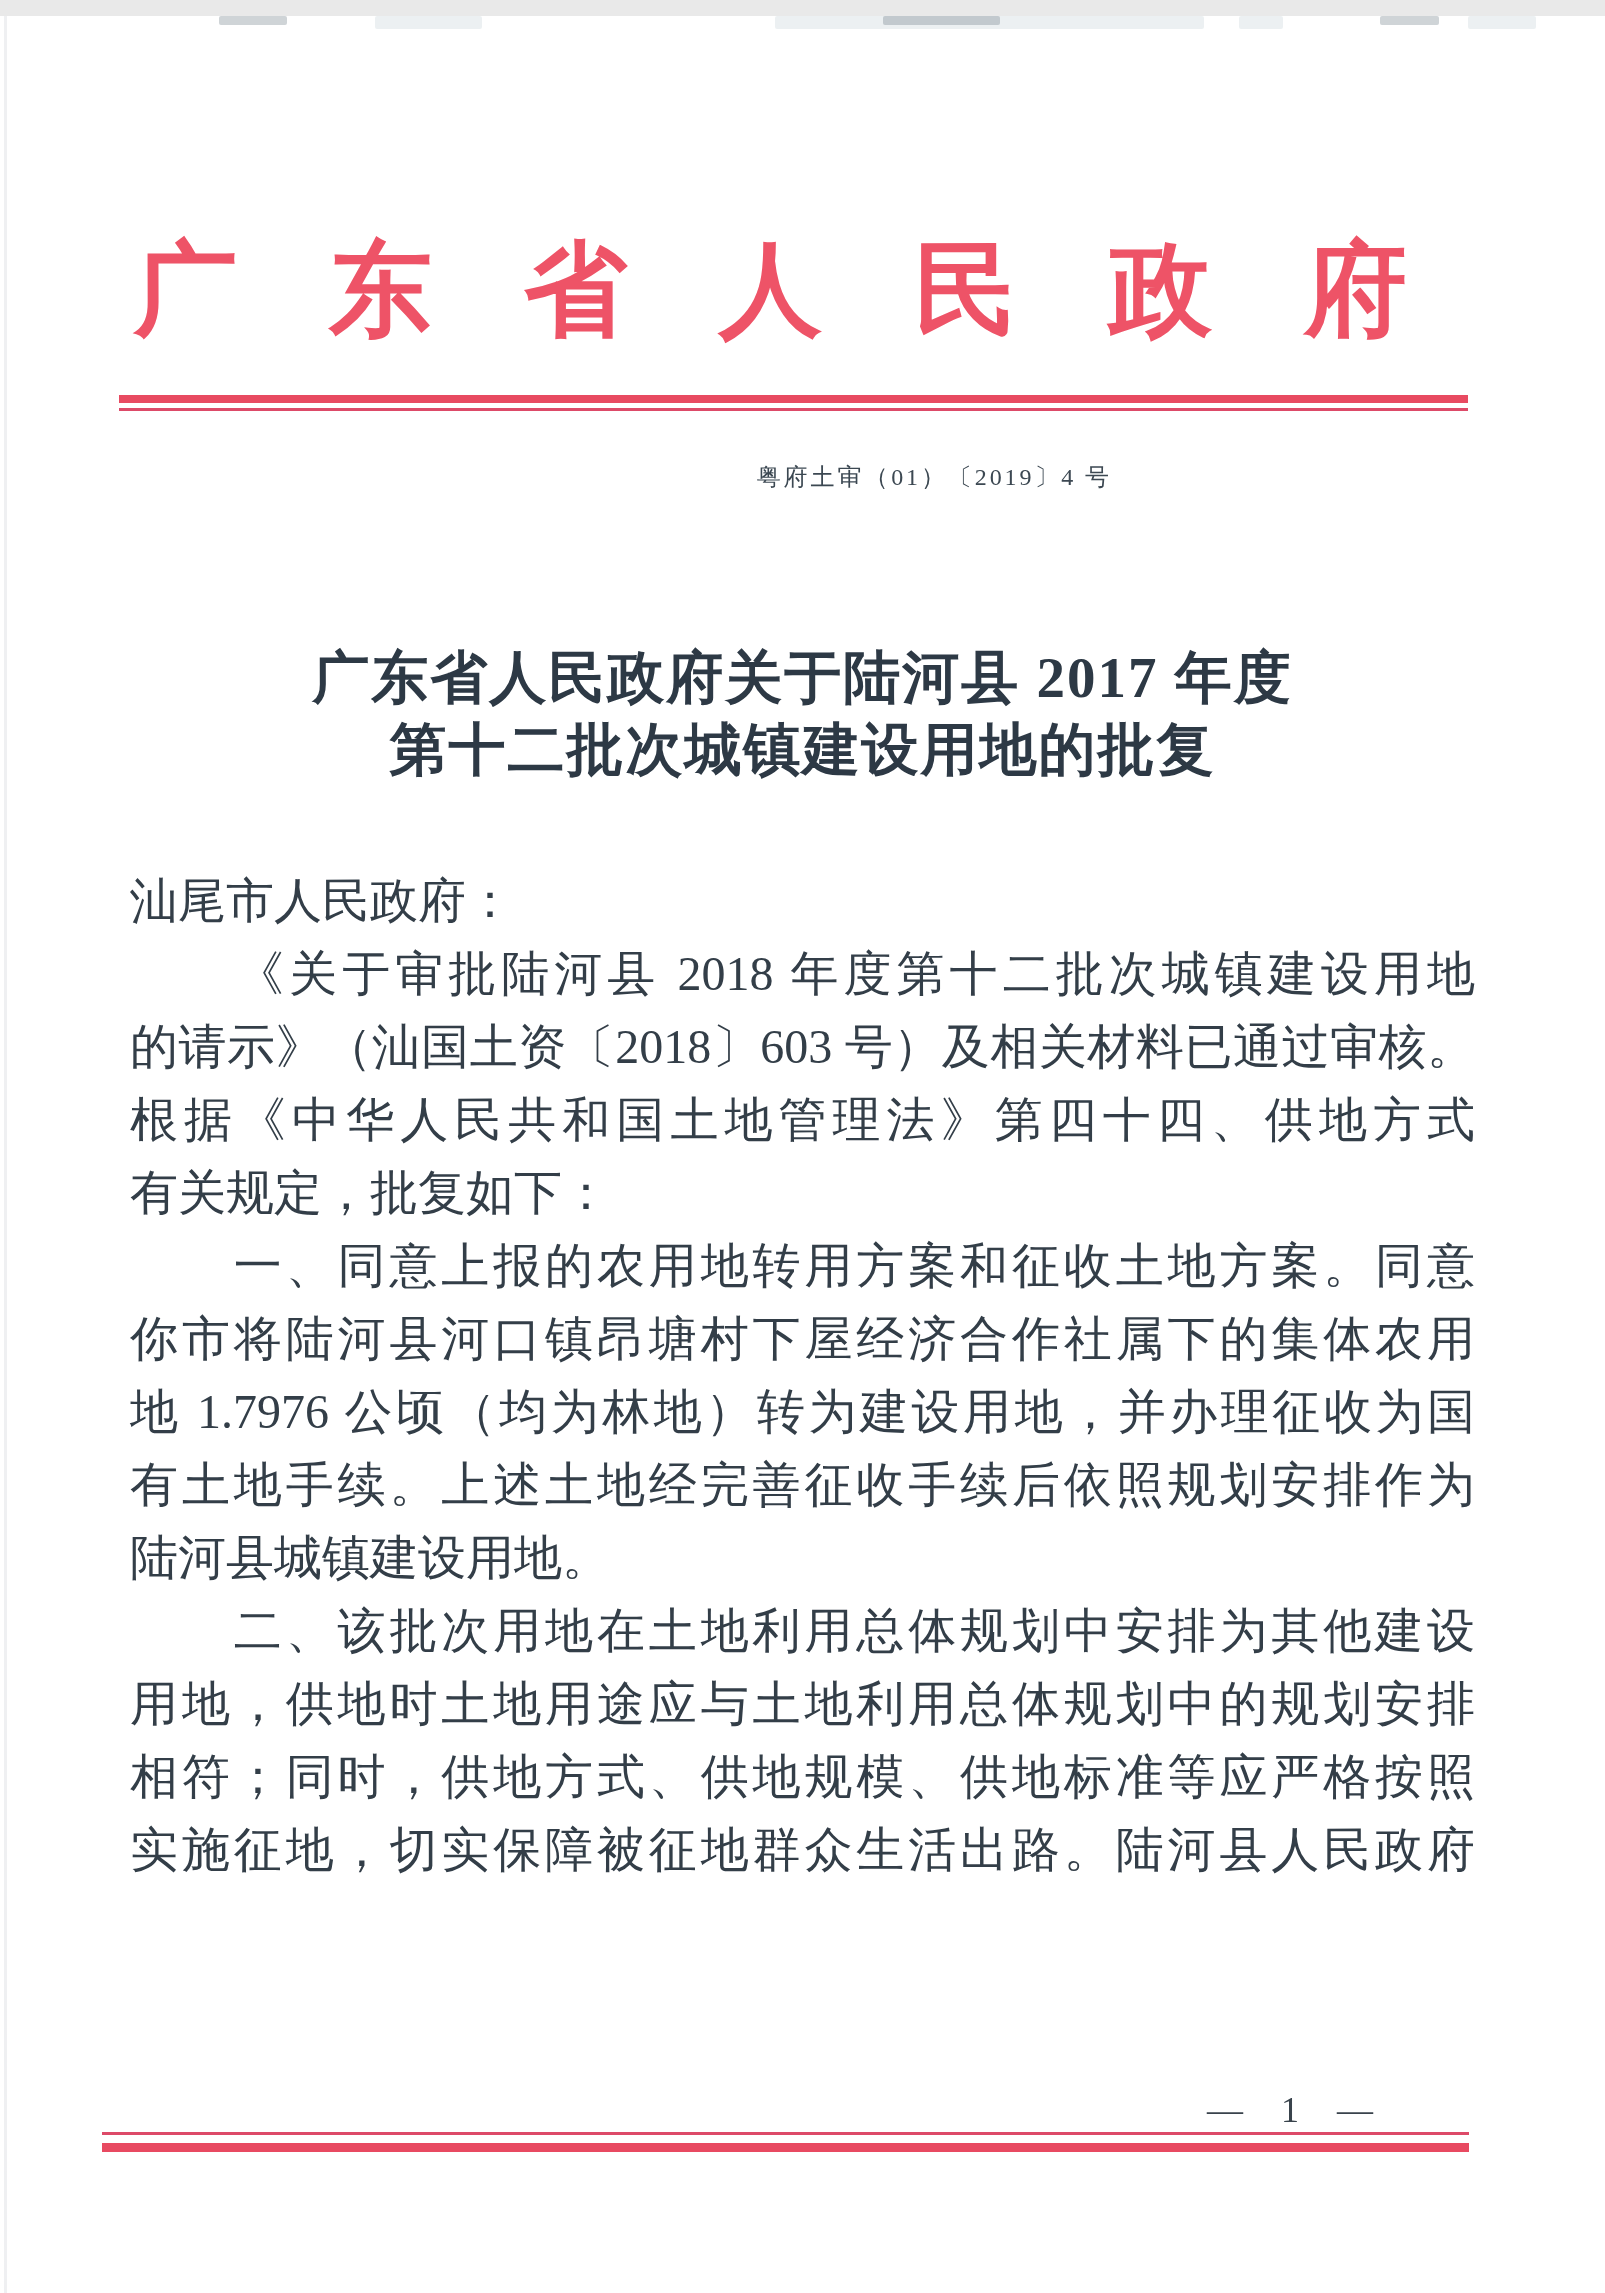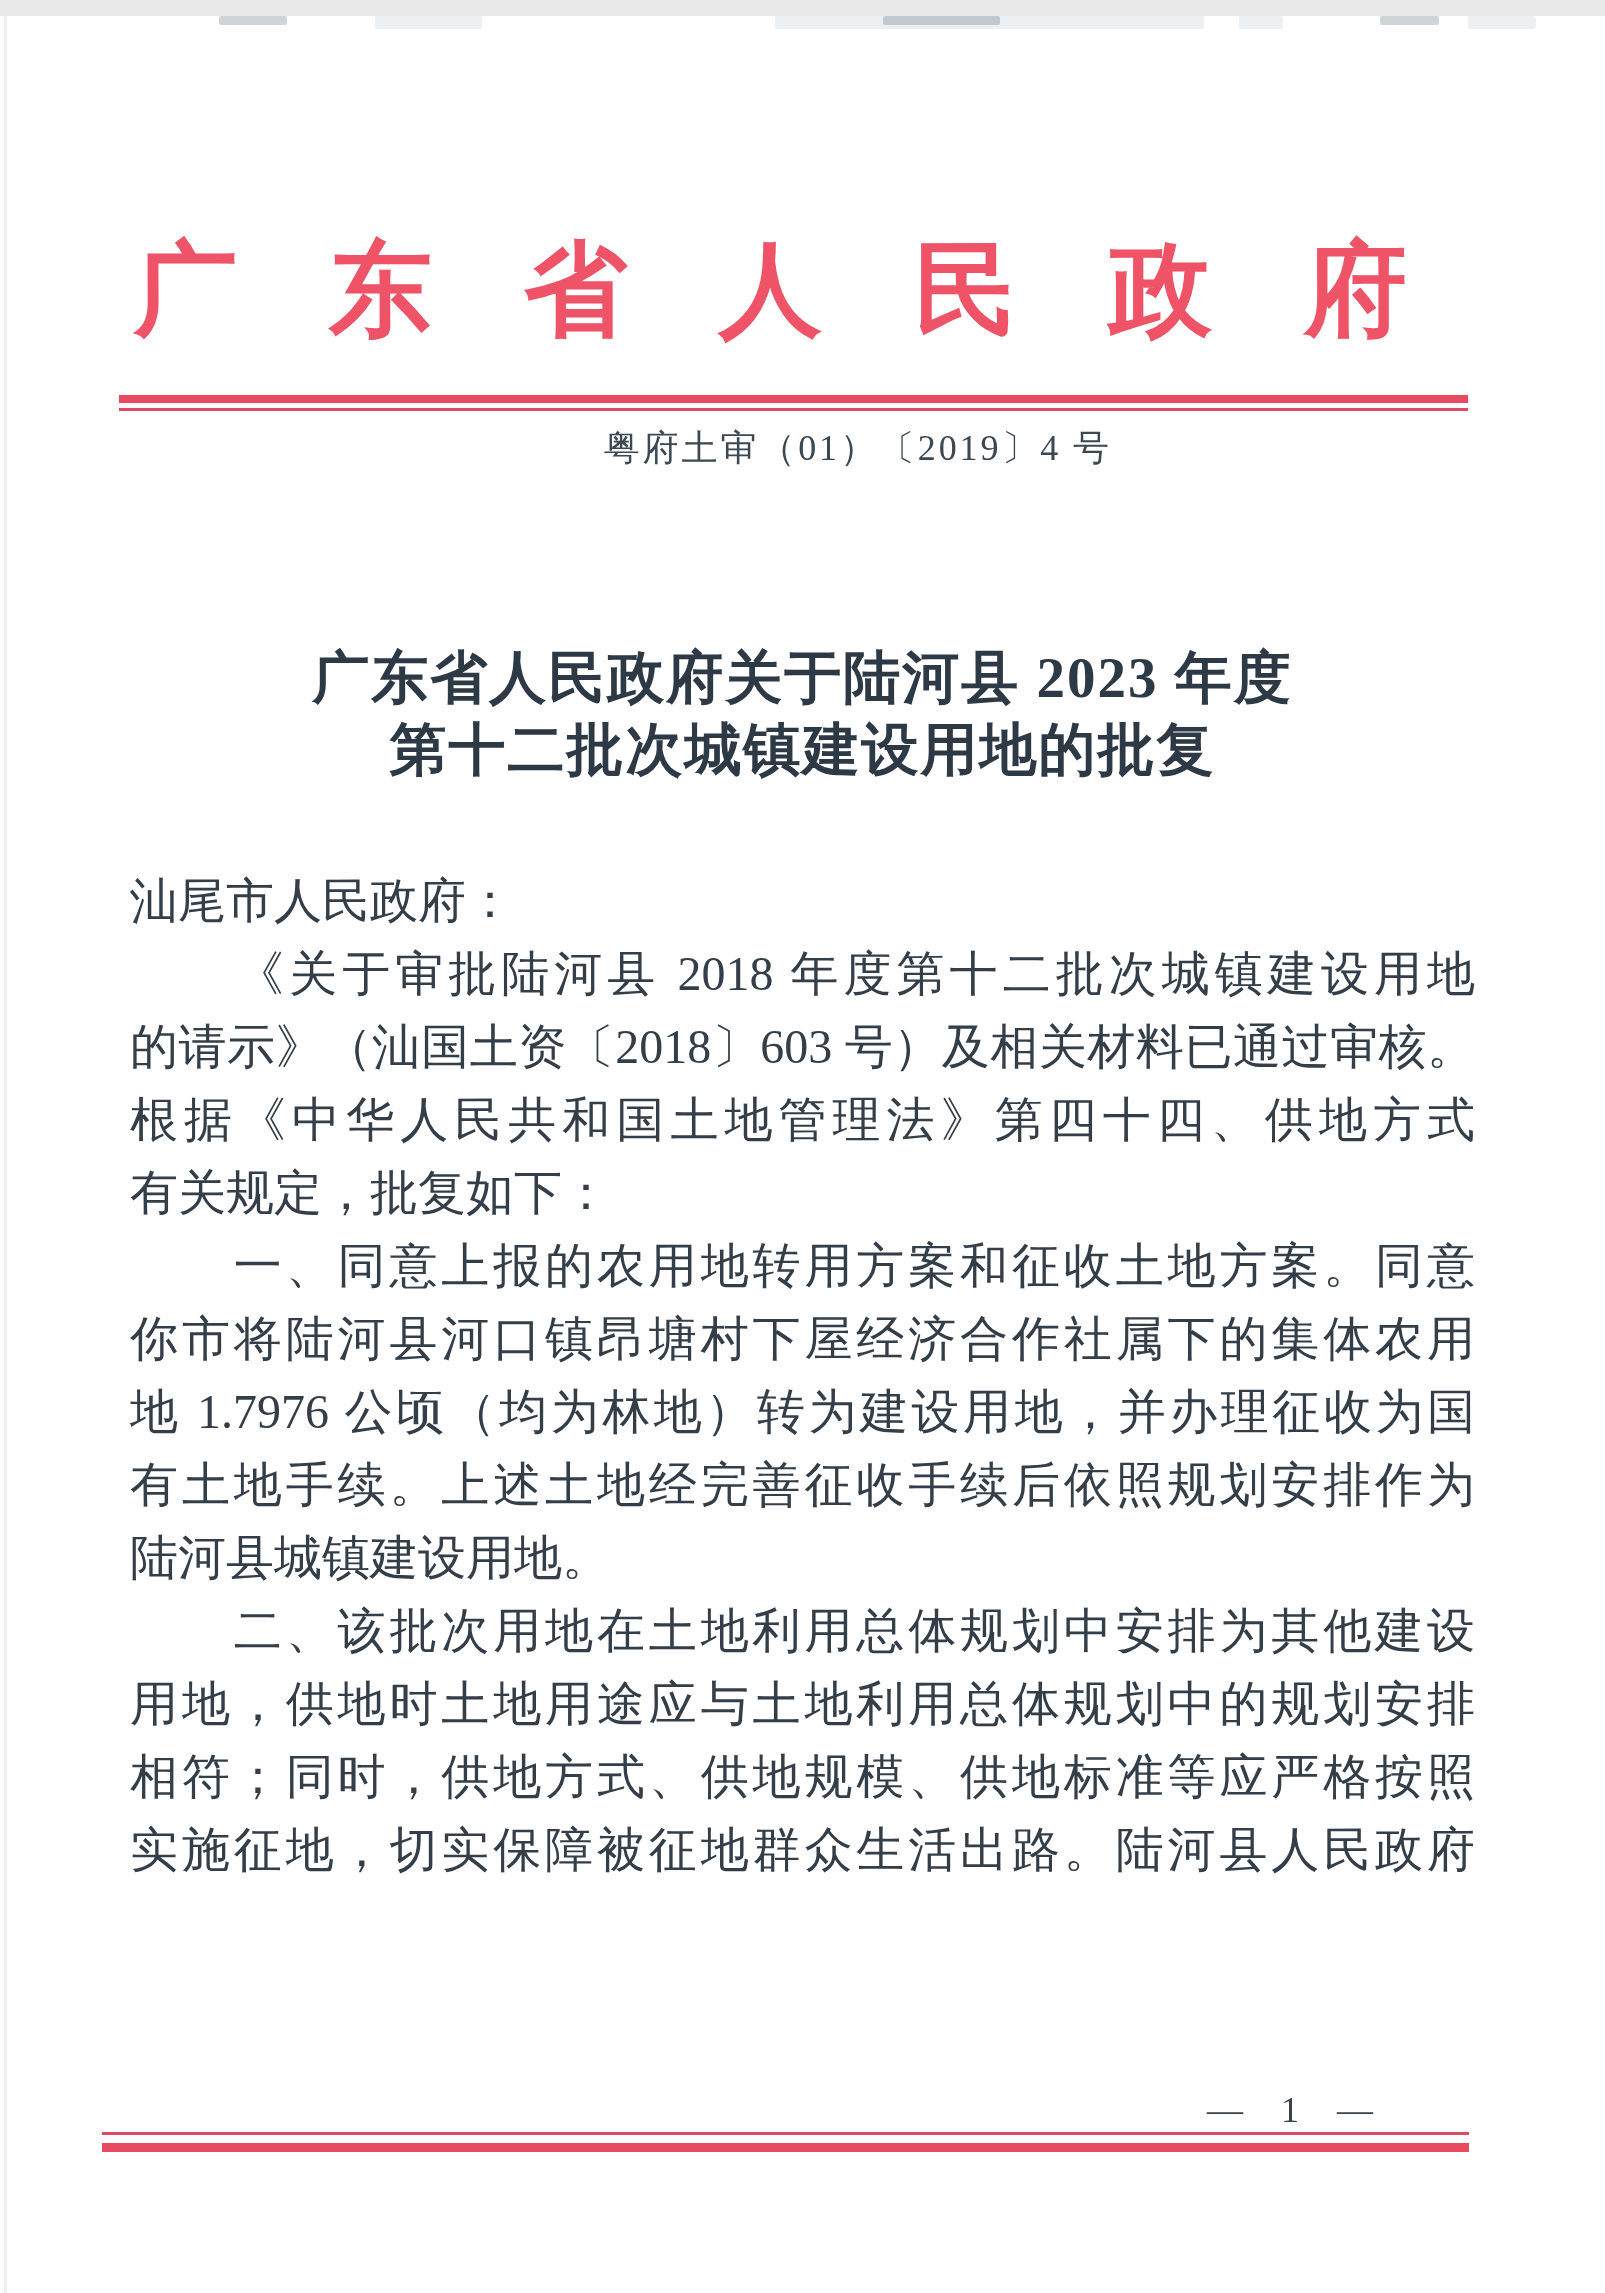--- a/index.html
+++ b/index.html
@@ -20,22 +20,22 @@
   .masthead{
     position:absolute;left:134px;top:218px;
     font-size:103px;font-weight:bold;line-height:1.1;
     color:#ee5367;letter-spacing:92px;white-space:nowrap;
   }
   .rule{position:absolute;}
   .rule-h-thick{left:119px;top:379px;width:1349px;height:7.8px;background:#e84a61;}
   .rule-h-thin {left:119px;top:392px;width:1349px;height:2.9px;background:#dd4a68;}
 
   .doc-number{
-    position:absolute;left:0;top:408px;width:1112px;
-    text-align:right;font-size:36px;color:#3c4852;letter-spacing:2.9px;white-space:nowrap;
+    position:absolute;left:0;top:445px;width:1112px;
+    text-align:right;font-size:24px;color:#3c4852;letter-spacing:2.9px;white-space:nowrap;
   }
 
   .doc-title{
     position:absolute;left:0;top:626px;width:1605px;
     text-align:center;font-size:57px;font-weight:bold;
     color:#2d3945;line-height:72px;letter-spacing:2px;
   }
 
   .body-block{
     position:absolute;left:130px;top:848px;width:1345px;
@@ -69,21 +69,21 @@
   <div class="artifact light" style="left:1468px;width:68px;"></div>
   <div class="edge-shadow"></div>
 
   <div class="masthead">广东省人民政府</div>
   <div class="rule rule-h-thick"></div>
   <div class="rule rule-h-thin"></div>
 
   <div class="doc-number">粤府土审（01）〔2019〕4 号</div>
 
   <div class="doc-title">
-    <div>广东省人民政府关于陆河县 2023 年度</div>
+    <div>广东省人民政府关于陆河县 2017 年度</div>
     <div>第十二批次城镇建设用地的批复</div>
   </div>
 
   <div class="body-block">
     <div class="body-line ll">汕尾市人民政府：</div>
     <div class="body-line jl">　　《关于审批陆河县 2018 年度第十二批次城镇建设用地</div>
     <div class="body-line jl">的请示》（汕国土资〔2018〕603 号）及相关材料已通过审核。</div>
     <div class="body-line jl">根据《中华人民共和国土地管理法》第四十四、供地方式</div>
     <div class="body-line ll">有关规定，批复如下：</div>
     <div class="body-line jl">　　一、同意上报的农用地转用方案和征收土地方案。同意</div>

